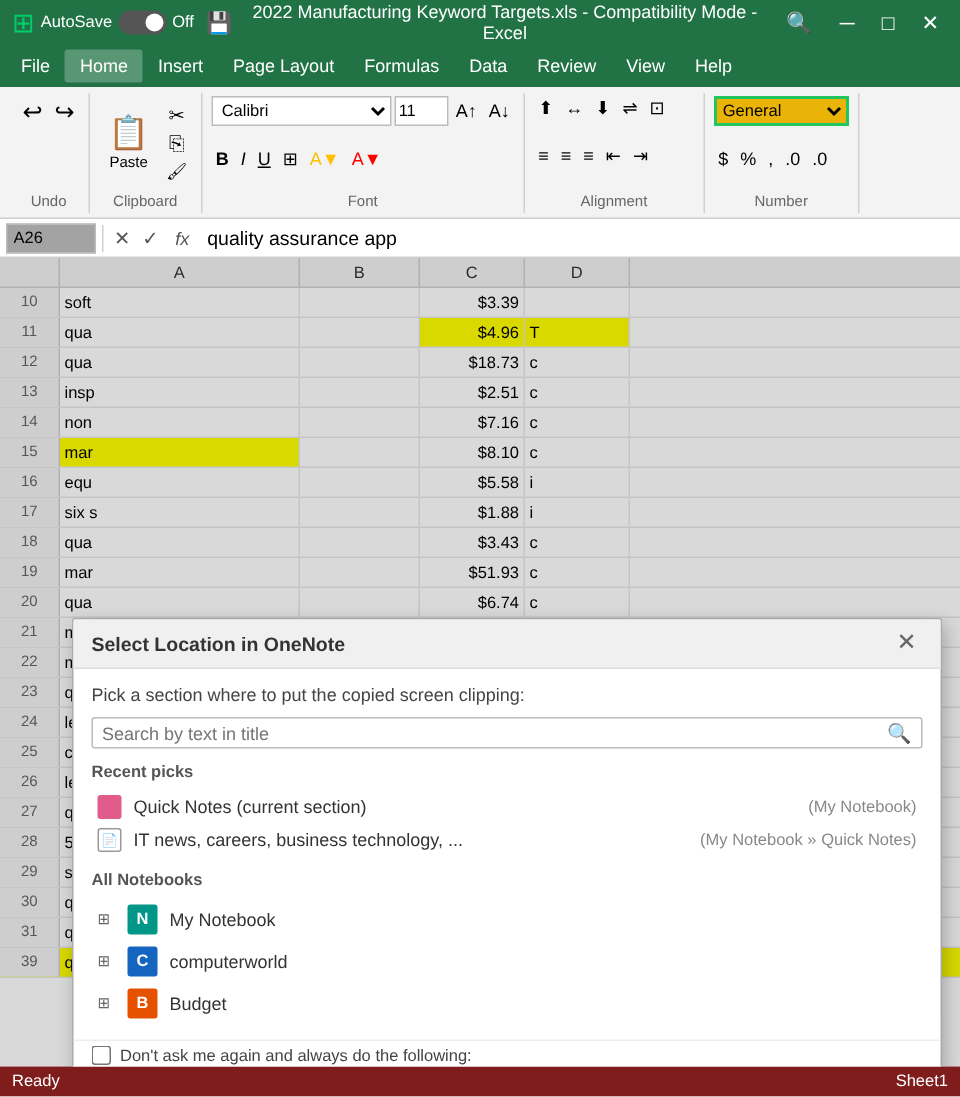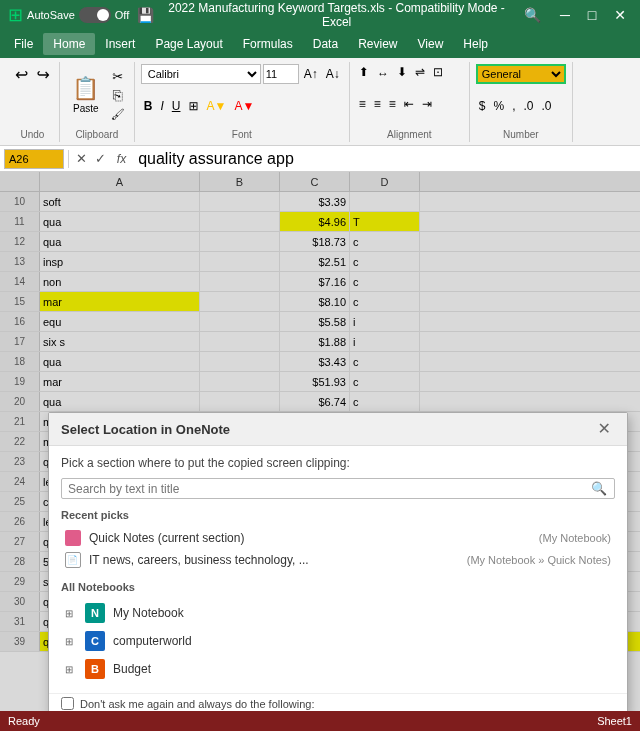--- a/index.html
+++ b/index.html
@@ -93,35 +93,35 @@
     .formula-bar {
       display: flex;
       align-items: center;
       height: 26px;
       border-bottom: 1px solid #d0d0d0;
       padding: 0 4px;
       gap: 4px;
     }
     .cell-ref-box {
       border: 1px solid #bbb;
-      background: #eab308;
+      background: #a3a3a3;
       width: 60px;
       height: 20px;
       font-size: 11px;
       padding: 1px 4px;
     }
     .formula-divider { width: 1px; height: 18px; background: #d0d0d0; }
     .formula-icons { display: flex; gap: 2px; }
     .formula-icon { font-size: 13px; cursor: pointer; padding: 0 3px; color: #555; }
     .fx-label { font-size: 12px; font-style: italic; color: #555; padding: 0 4px; }
     .formula-input {
       flex: 1;
       border: none;
       outline: none;
-      font-size: 16px;
+      font-size: 13px;
       padding: 1px 4px;
     }
     .col-headers {
       display: flex;
       background: #f3f3f3;
       border-bottom: 1px solid #d0d0d0;
       height: 20px;
     }
     .row-header-spacer { width: 40px; border-right: 1px solid #d0d0d0; }
     .col-header {

